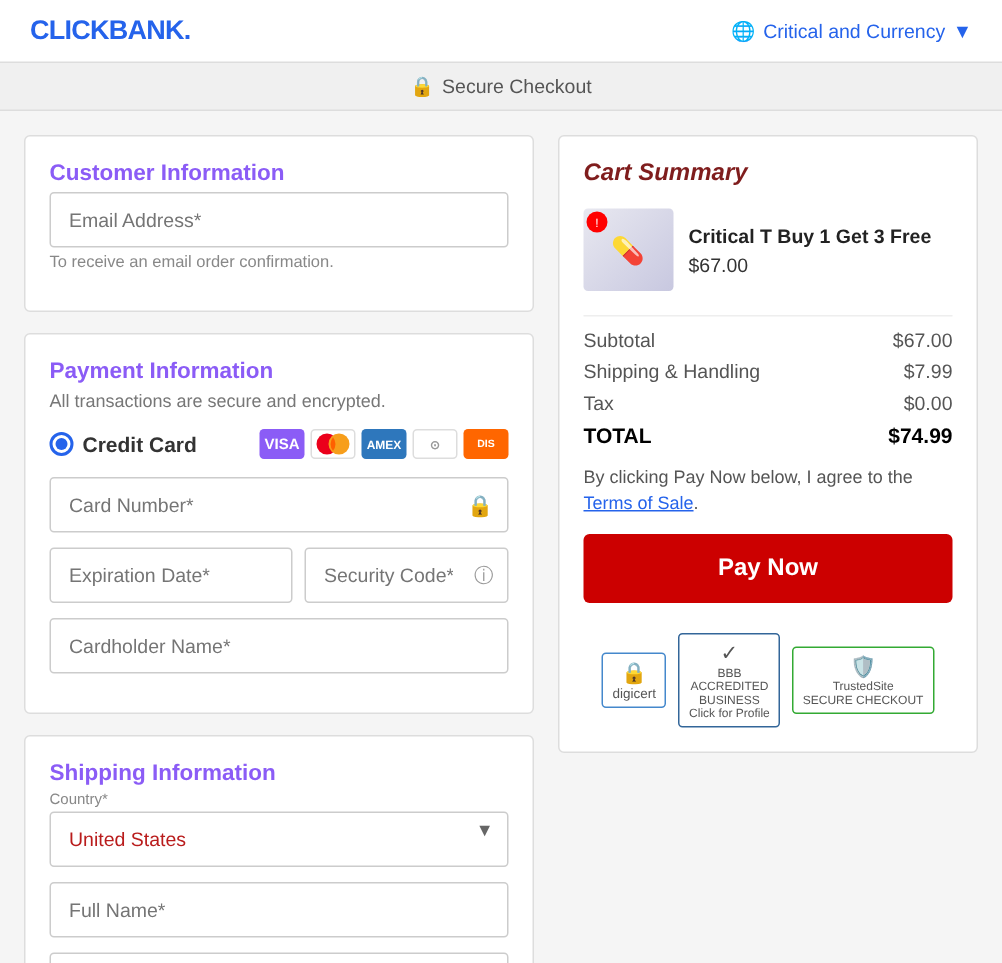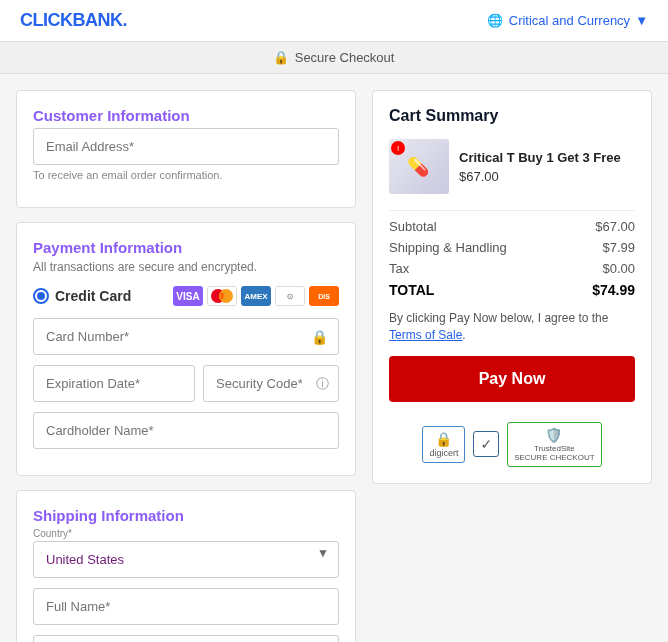--- a/index.html
+++ b/index.html
@@ -195,21 +195,21 @@
     
     .select-wrap {
       position: relative;
     }
     .select-wrap select {
       width: 100%;
       border: 1px solid #ccc;
       border-radius: 3px;
       padding: 10px 12px;
       font-size: 13px;
-      color: #701a75;
+      color: #b91c1c;
       background: #fff;
       appearance: none;
       outline: none;
       cursor: pointer;
     }
     .select-wrap .chevron {
       position: absolute;
       right: 10px;
       top: 50%;
       transform: translateY(-50%);
@@ -228,21 +228,22 @@
     .cart-summary-box {
       background: #fff;
       border: 1px solid #ddd;
       border-radius: 4px;
       padding: 16px;
     }
     .cart-title {
       font-size: 16px;
       font-weight: bold;
       margin-bottom: 14px;
-      color: #0f172a;
+      color: #7f1d1d;
+      font-style: italic;
     }
 
     .cart-item {
       display: flex;
       gap: 10px;
       margin-bottom: 16px;
       align-items: center;
     }
     .cart-item-img {
       width: 60px;
@@ -497,20 +498,24 @@
 
       <button class="pay-now-btn">Pay Now</button>
 
       <div class="trust-badges">
         <div class="trust-badge digicert-badge">
           <span class="badge-icon">🔒</span>
           <span>digicert</span>
         </div>
         <div class="trust-badge bbb-badge">
           <span class="badge-icon">✓</span>
+          <span style="white-space:pre-line;font-size:8px;">BBB
+ACCREDITED
+BUSINESS
+Click for Profile</span>
         </div>
         <div class="trust-badge trusted-badge">
           <span class="badge-icon">🛡️</span>
           <span style="white-space:pre-line;font-size:8px;">TrustedSite
 SECURE CHECKOUT</span>
         </div>
       </div>
     </div>
   </div>
 

